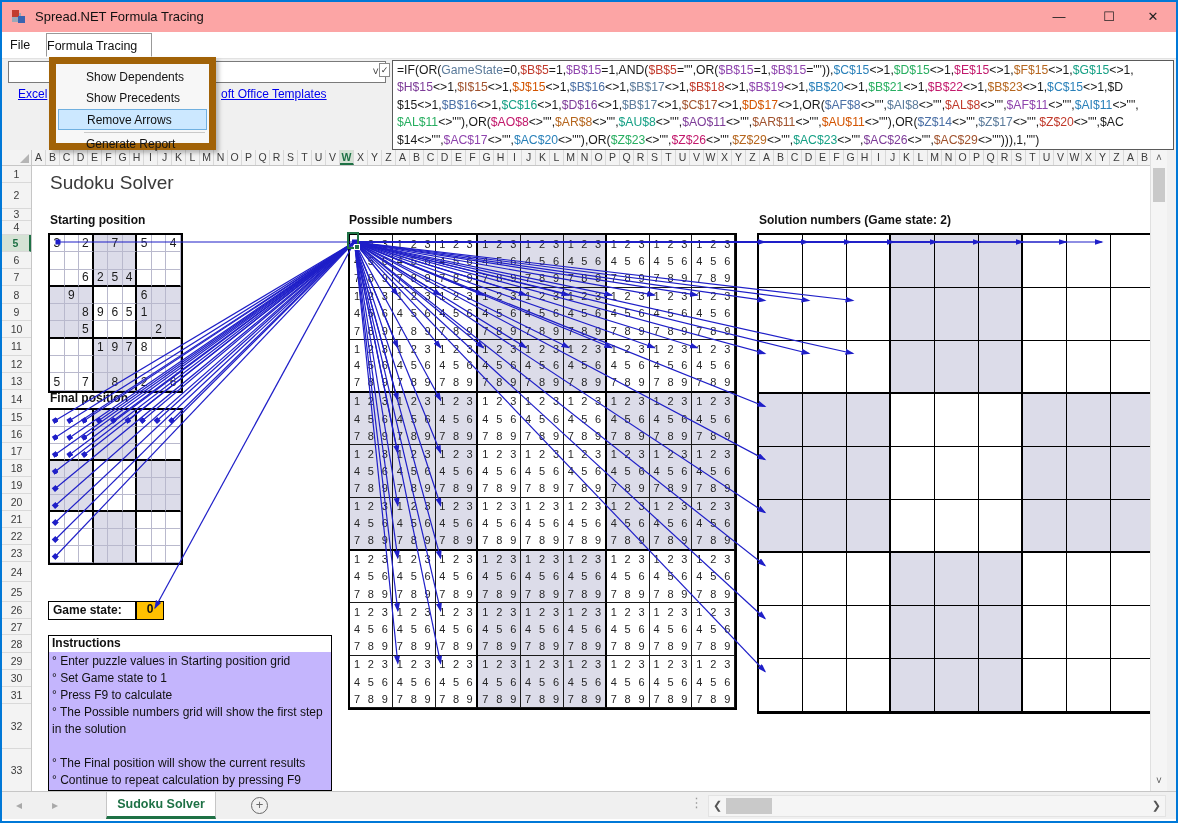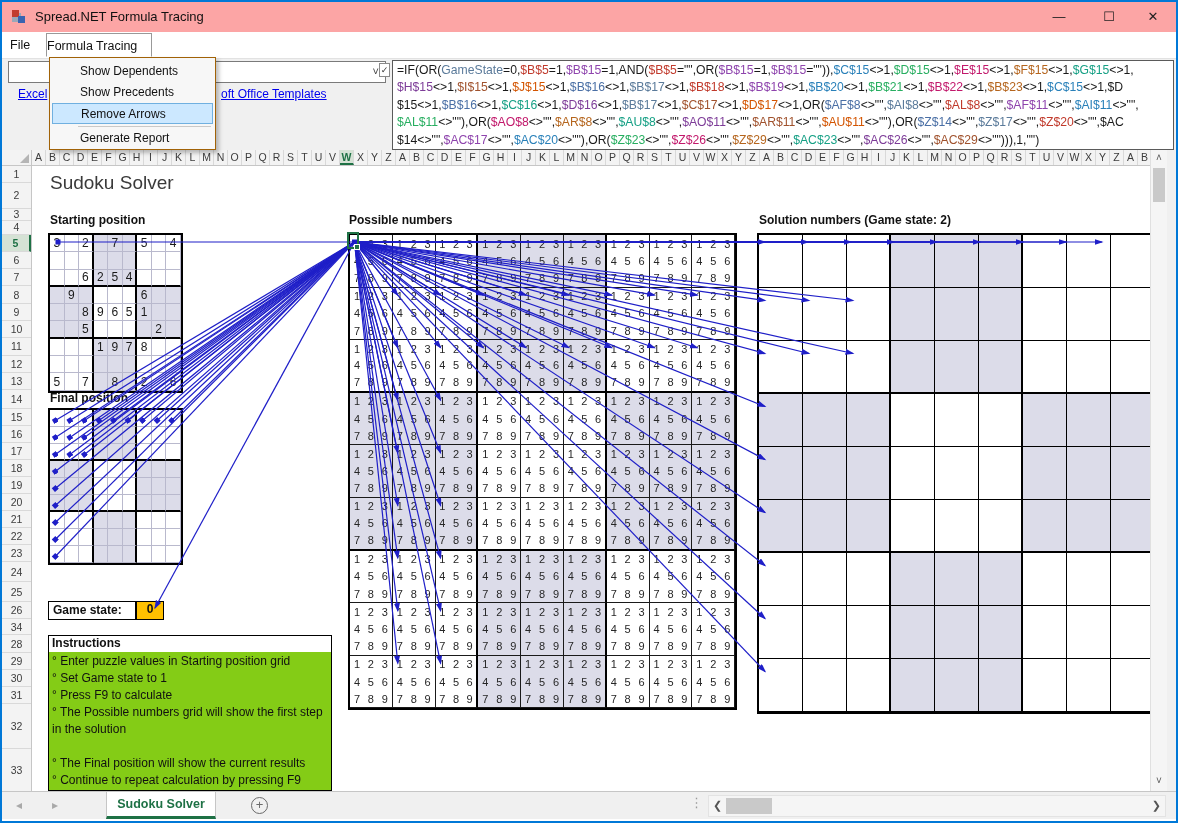--- a/index.html
+++ b/index.html
@@ -19,21 +19,21 @@
   .toolbar{position:absolute;left:0;top:56px;width:100%;height:92px;background:#f0f0f0;border-top:1px solid #e2e2e2;}
   .combo{position:absolute;left:6px;top:2px;width:378px;height:22px;background:#fff;border:1px solid #7a7a7a;}
   .combo .chev{position:absolute;right:6px;top:3px;color:#444;font-size:11px;}
   .apply-btn{position:absolute;left:377px;top:4px;width:11px;height:14px;border:1px solid #8a8a8a;background:#fff;font-size:9px;line-height:12px;text-align:center;color:#333;}
   .linkrow{position:absolute;left:0;top:28px;width:380px;height:16px;font-size:12px;}
   .linkrow a{color:#0000EE;text-decoration:underline;}
   .lfrag1{position:absolute;left:16px;top:0;}
   .lfrag2{position:absolute;left:219px;top:0;}
   .formulabox{position:absolute;left:390px;top:1px;width:782px;height:90px;background:#fff;border:1px solid #5a5a5a;padding:1px 4px;font-size:12.2px;line-height:17.4px;white-space:nowrap;overflow:hidden;color:#1a1a1a;}
   
-  .popup{position:absolute;left:47px;top:55px;width:167px;height:93px;background:#f7f7f7;border:1px solid #a16207;box-shadow:3px 3px 4px rgba(0,0,0,.25);z-index:50;}
+  .popup{position:absolute;left:47px;top:55px;width:167px;height:93px;background:#f7f7f7;border:7px solid #a16207;box-shadow:3px 3px 4px rgba(0,0,0,.25);z-index:50;}
   .popup-item{position:absolute;left:2px;right:2px;height:21px;line-height:21px;font-size:12px;color:#111;padding-left:28px;}
   .popup-item.hl{background:#CCE8FF;border:1px solid #70B0E0;}
   .popup-sep{position:absolute;left:28px;right:4px;top:68px;border-top:1px solid #c9c9c9;}
   
   .sheet{position:absolute;left:0;top:148px;width:1148px;height:641px;background:#fff;overflow:hidden;}
   .corner{position:absolute;left:0;top:0;width:30px;height:16px;background:#f3f3f3;border-right:1px solid #c6c6c6;border-bottom:1px solid #c6c6c6;}
   .corner:after{content:"";position:absolute;right:2px;bottom:2px;border-left:9px solid transparent;border-bottom:9px solid #b5b5b5;}
   .colhdr{position:absolute;left:30px;top:0;right:0;height:16px;display:flex;background:#f3f3f3;border-bottom:1px solid #c6c6c6;}
   .colhdr .c{width:14px;flex:0 0 14px;font-size:10.5px;color:#3c3c3c;text-align:center;line-height:15px;border-right:1px solid #d9d9d9;overflow:hidden;}
   .colhdr .c.sel{background:#d5e2d5;border-bottom:2px solid #1E7145;color:#1E7145;font-weight:bold;}
@@ -56,21 +56,21 @@
   .pgrid .pcell.sh{background:#dcdce9;}
   .pgrid .d{font-size:11px;color:#262626;display:flex;align-items:center;justify-content:center;}
   .sgrid{position:absolute;display:grid;border:2.5px solid #000;background:#fff;}
   .sgrid .scell{border-right:1px solid #000;border-bottom:1px solid #000;}
   .sgrid .scell.bc{border-right:2.5px solid #000;}
   .sgrid .scell.br{border-bottom:2.5px solid #000;}
   .sgrid .scell.sh{background:#dcdce9;}
   .gs-label{position:absolute;border:1px solid #000;background:#fff;font-size:12px;font-weight:bold;color:#111;padding:1px 4px;}
   .gs-value{position:absolute;border:1px solid #000;background:#FFC000;font-size:12px;font-weight:bold;color:#111;text-align:center;}
   .instr-hdr{position:absolute;border:1px solid #000;background:#fff;font-size:12px;font-weight:bold;padding:0 3px;color:#111;}
-  .instr-body{position:absolute;border:1px solid #000;border-top:none;background:#84cc16;font-size:12px;color:#111;padding:1px 3px;line-height:17px;overflow:hidden;}
+  .instr-body{position:absolute;border:1px solid #000;border-top:none;background:#c4b5fd;font-size:12px;color:#111;padding:1px 3px;line-height:17px;overflow:hidden;}
   .instr-body div{min-height:17px;}
   .selbox{position:absolute;border:2px solid #1E7145;z-index:30;}
   .selbox:after{content:"";position:absolute;right:-3px;bottom:-3px;width:4px;height:4px;background:#1E7145;border:1px solid #fff;}
   .arrows{position:absolute;left:0;top:0;z-index:20;pointer-events:none;}
   
   .tabstrip{position:absolute;left:0;top:789px;width:100%;height:28px;background:#f0f0f0;border-top:1px solid #c6c6c6;}
   .navarr{position:absolute;top:6px;font-size:12px;color:#a9a9a9;}
   .sheettab{position:absolute;left:104px;top:0;width:110px;height:27px;background:#fff;border-left:1px solid #c6c6c6;border-right:1px solid #c6c6c6;border-bottom:3px solid #1E7145;text-align:center;line-height:24px;font-size:12.5px;font-weight:bold;color:#1E7145;}
   .plusbtn{position:absolute;left:249px;top:5px;width:17px;height:17px;border:1.4px solid #6a6a6a;border-radius:50%;color:#6a6a6a;text-align:center;line-height:14px;font-size:13px;}
   .dots{position:absolute;left:688px;top:3px;color:#9a9a9a;font-size:13px;letter-spacing:0;}
@@ -227,21 +227,21 @@
         <div class="r" style="height: 17px;">17</div>
         <div class="r" style="height: 17px;">18</div>
         <div class="r" style="height: 17px;">19</div>
         <div class="r" style="height: 17px;">20</div>
         <div class="r" style="height: 17px;">21</div>
         <div class="r" style="height: 17px;">22</div>
         <div class="r" style="height: 17px;">23</div>
         <div class="r" style="height: 20px;">24</div>
         <div class="r" style="height: 20px;">25</div>
         <div class="r" style="height: 17px;">26</div>
-        <div class="r" style="height: 16px;">34</div>
+        <div class="r" style="height: 16px;">27</div>
         <div class="r" style="height: 18px;">28</div>
         <div class="r" style="height: 17px;">29</div>
         <div class="r" style="height: 17px;">30</div>
         <div class="r" style="height: 17px;">31</div>
         <div class="r" style="height: 45px;">32</div>
         <div class="r" style="height: 43px;">33</div>
       </div>
     <div class="canvas" id="sheetCanvas">
       <div class="sheet-title">Sudoku Solver</div>
       <div class="seclabel" style="left:18px;top:47px;">Starting position</div>

